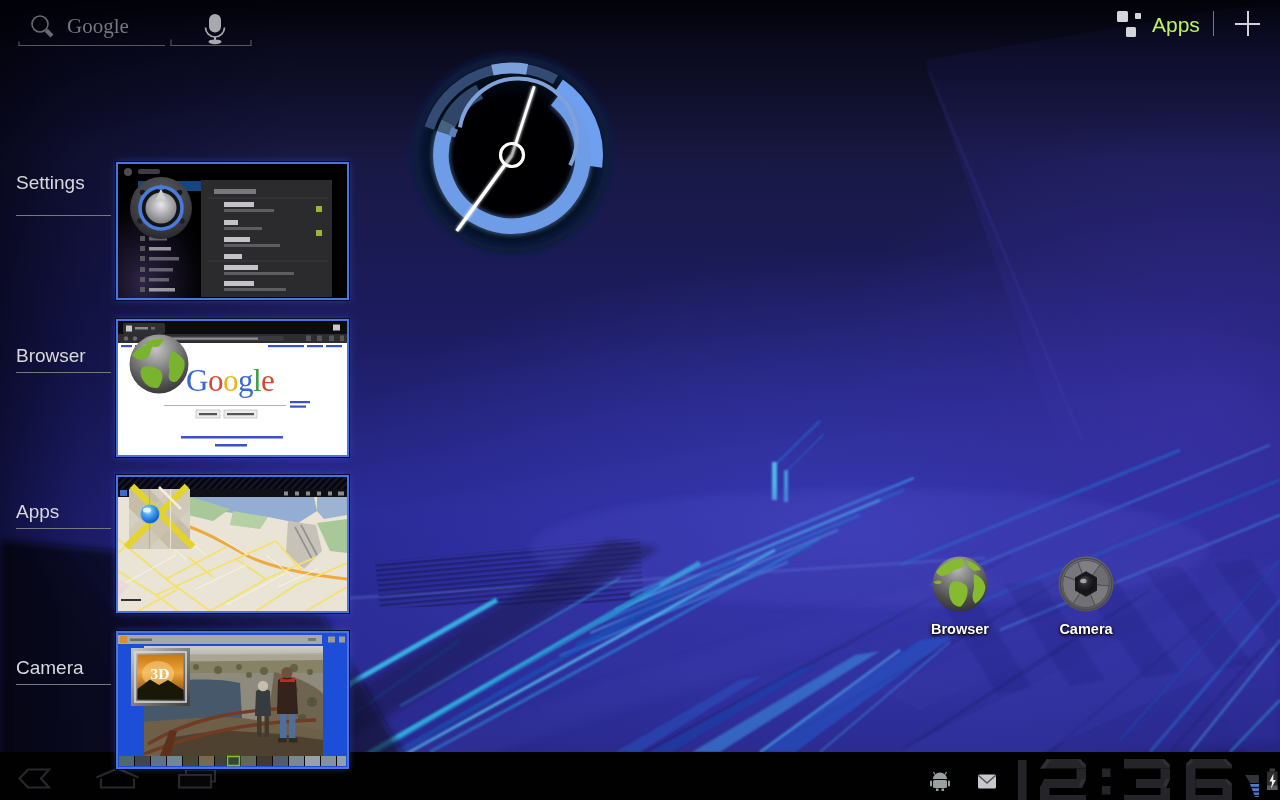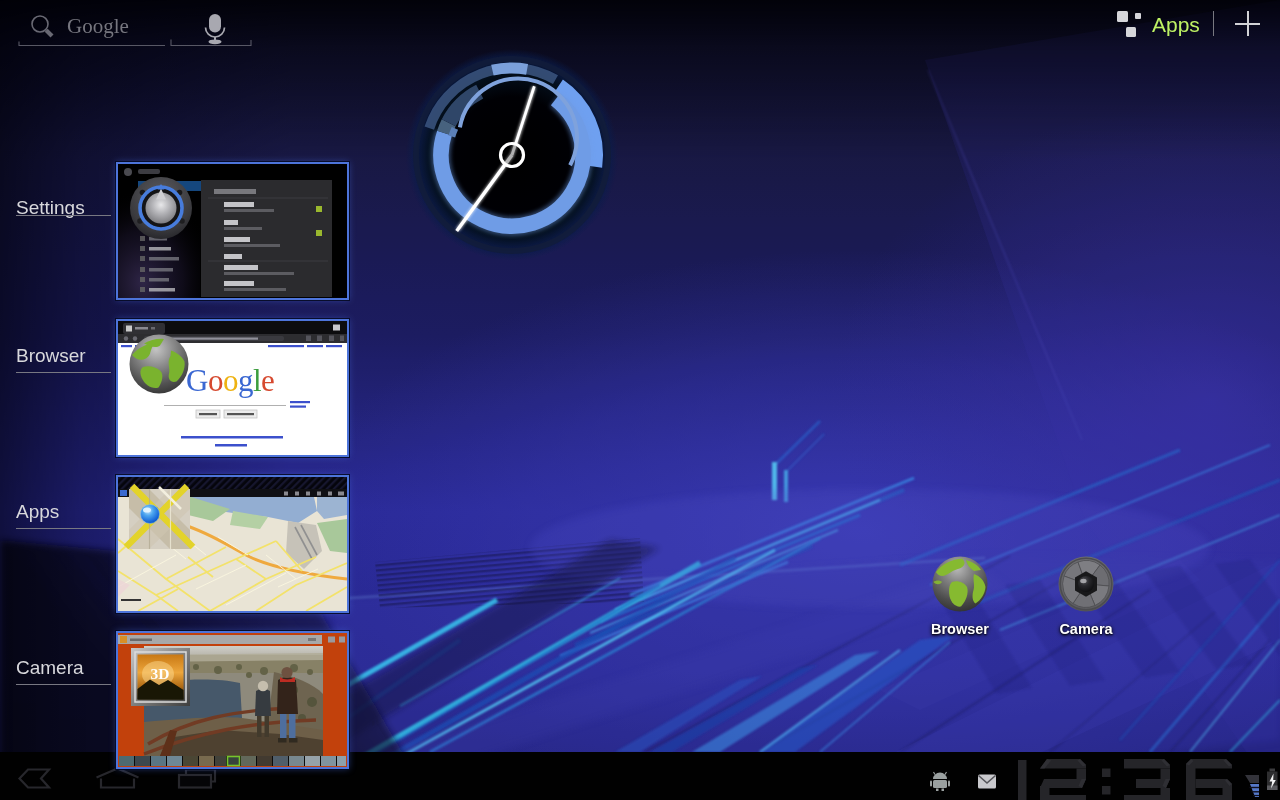--- a/index.html
+++ b/index.html
@@ -219,21 +219,21 @@
  <g filter="url(#hg)" stroke="#ffffff" stroke-width="4" stroke-linecap="round" opacity="0.8">
   <line x1="0" y1="0" x2="21.6" y2="-66.5"></line>
   <line x1="0" y1="0" x2="-53.5" y2="73.6"></line>
  </g>
  <line x1="0" y1="0" x2="22.3" y2="-68.7" stroke="#fff" stroke-width="2.8"></line>
  <line x1="0" y1="0" x2="-55.3" y2="76.1" stroke="#fff" stroke-width="3.4"></line>
  <circle cx="0" cy="0" r="11.5" fill="rgba(0,0,0,0.3)" stroke="#fff" stroke-width="3.2"></circle>
 </g>
 </svg>
 
-<div class="cardlabel" style="top:197px">Settings</div>
+<div class="cardlabel" style="top:172px">Settings</div>
 <div class="cardline" style="top:215px"></div>
 <div class="card" style="top:162px;background:#000">
  <svg width="229" height="134" viewBox="0 0 229 134">
   <defs>
    <radialGradient id="knobm" cx="0.5" cy="0.4" r="0.7">
     <stop offset="0" stop-color="#e8e8ea"></stop>
             <stop offset="0.4" stop-color="#b4b4b8"></stop>
     <stop offset="0.75" stop-color="#8a8a8e"></stop>
             <stop offset="1" stop-color="#6a6a6e"></stop>
    </radialGradient>
@@ -451,21 +451,21 @@
    <line x1="41.5" y1="0" x2="41.5" y2="60" stroke="#efead8" stroke-width="1.2" opacity="0.8"></line>
    <circle cx="21" cy="25" r="9.5" fill="url(#marble)"></circle>
    <circle cx="21" cy="25" r="9.5" fill="none" stroke="#8ec8f8" stroke-width="1" opacity="0.5"></circle>
    <ellipse cx="18" cy="21" rx="4" ry="2.6" fill="#e8f6ff" opacity="0.9"></ellipse>
   </g>
  </svg>
 </div>
 
 <div class="cardlabel" style="top:657px">Camera</div>
 <div class="cardline" style="top:684px"></div>
-<div class="card" style="top:631px;background:#c2410c">
+<div class="card" style="top:631px;background:#1d4ed8">
  <svg width="229" height="134" viewBox="0 0 229 134">
   <defs>
    <linearGradient id="gphoto-sky" x1="0" y1="0" x2="0" y2="1">
     <stop offset="0" stop-color="#cfcfca"></stop>
             <stop offset="1" stop-color="#b0aca0"></stop>
    </linearGradient>
    <linearGradient id="g3d" x1="0" y1="0" x2="0" y2="1">
     <stop offset="0" stop-color="#c87814"></stop>
             <stop offset="0.4" stop-color="#eda63c"></stop>
     <stop offset="0.72" stop-color="#b06a14"></stop>

